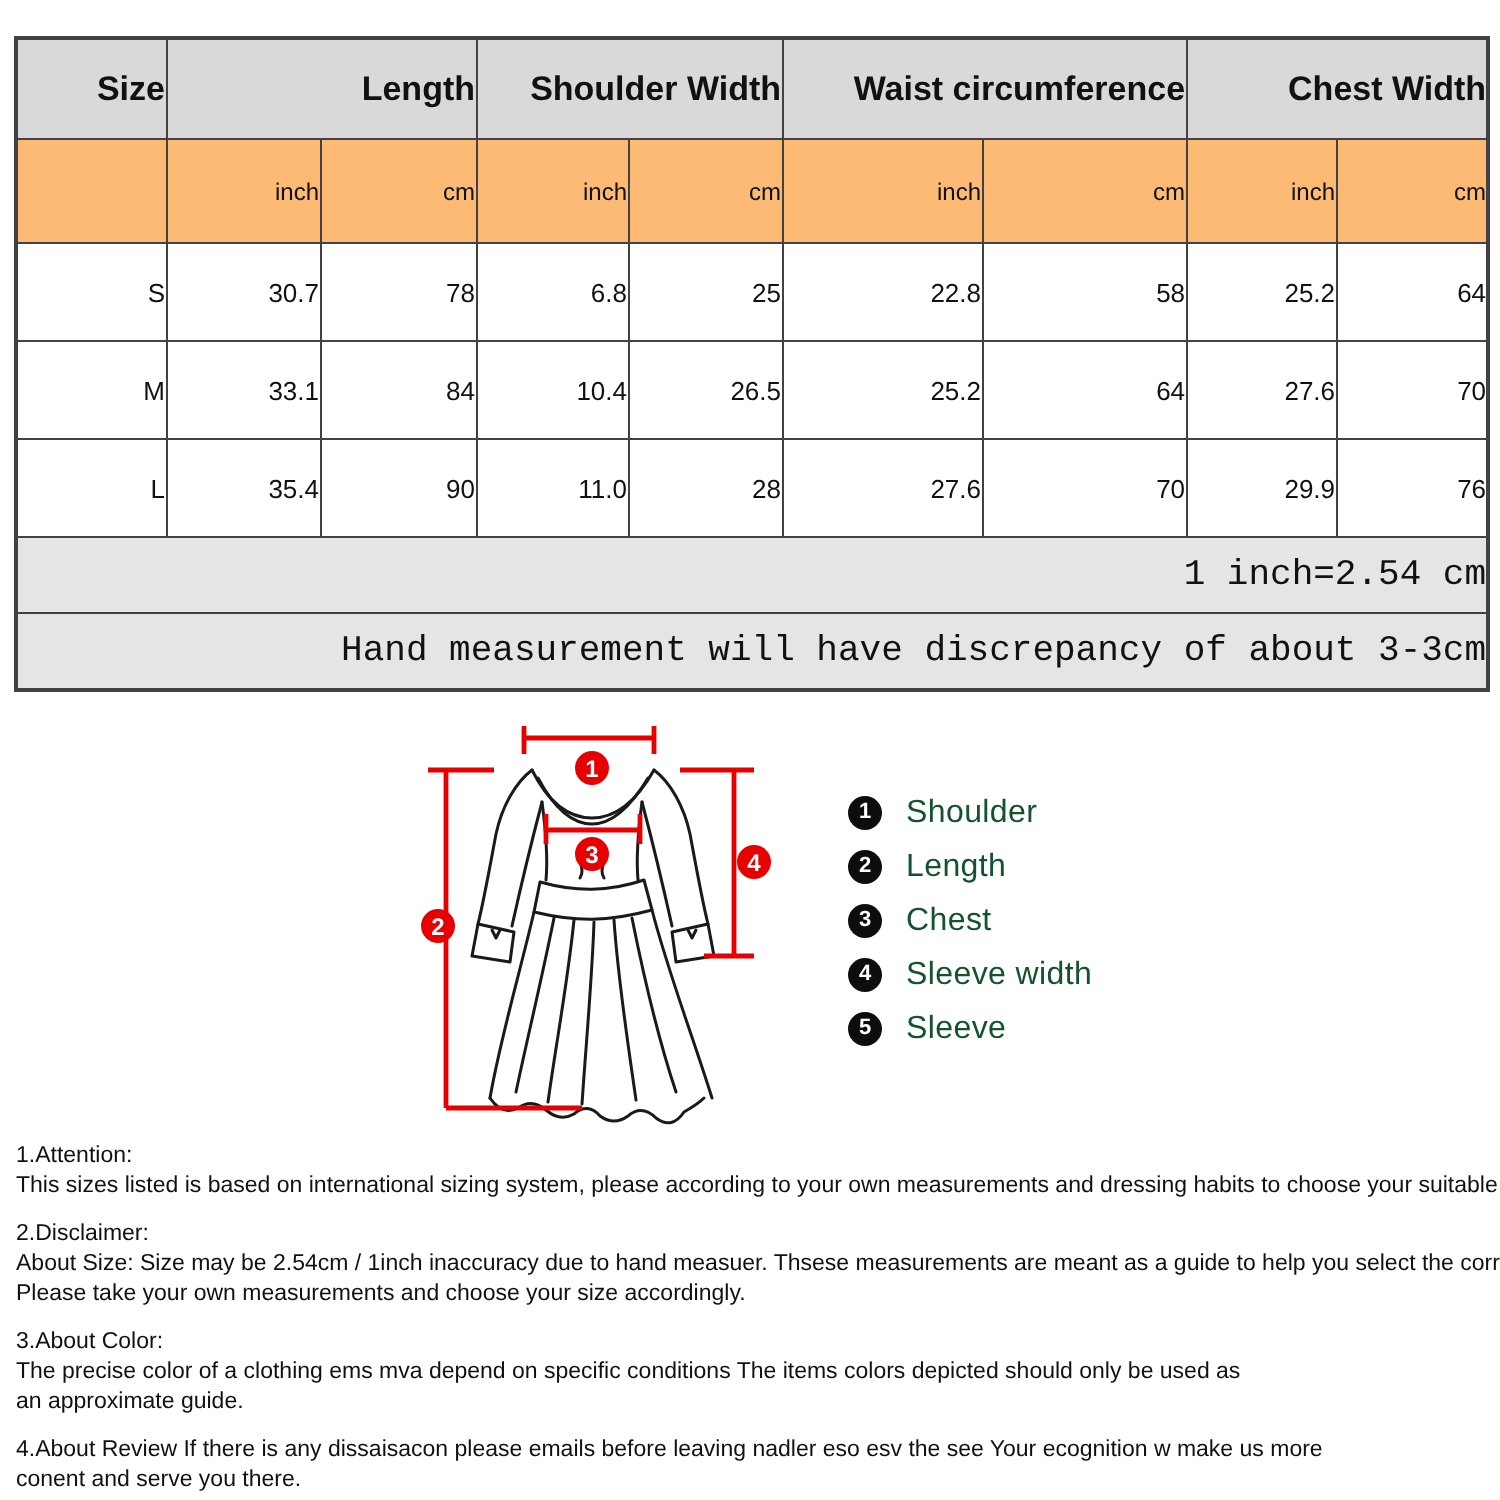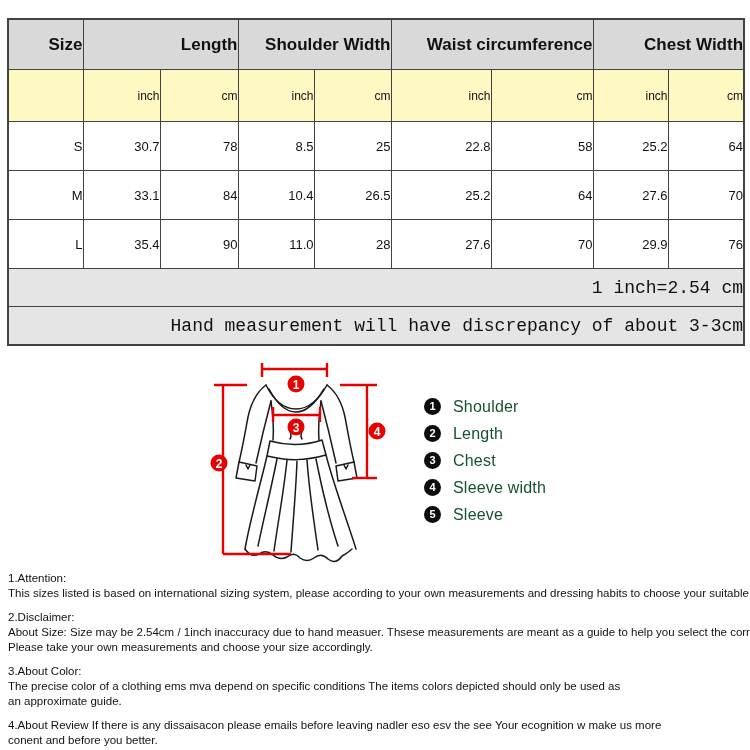--- a/index.html
+++ b/index.html
@@ -11,21 +11,21 @@
   
   table.size-table {
     position:absolute; left:7px; top:18px; width:736px;
     border-collapse:collapse; table-layout:fixed;
     border:2px solid #424242;
   }
   table.size-table th, table.size-table td {
     border:1px solid #424242; text-align:right; vertical-align:middle; padding:0;
   }
   tr.hdr th  { background:#d9d9d9; font-size:17px; font-weight:bold; height:49px; }
-  tr.units td{ background:#fef9c3; font-size:12px; font-weight:normal; height:51px;margin-left:26px; }
+  tr.units td{ background:#fdba74; font-size:12px; font-weight:normal; height:51px;margin-left:26px; }
   tr.datarow td { font-size:13px; height:48px; background:#fff; }
   tr.noterow td {
     font-family:"Liberation Mono", monospace; font-size:18px; height:37px; background:#e5e5e5;
   }
 
   
   .diagram { position:absolute; left:193px; top:358px; }
 
   
   .legend { position:absolute; left:424px; top:398px; }
@@ -75,21 +75,21 @@
       <td>cm</td>
       <td>inch</td>
       <td>cm</td>
       <td>inch</td>
       <td>cm</td>
     </tr>
     <tr class="datarow">
       <td>S</td>
       <td>30.7</td>
       <td>78</td>
-      <td>8.5</td>
+      <td>6.8</td>
       <td>25</td>
       <td>22.8</td>
       <td>58</td>
       <td>25.2</td>
       <td>64</td>
     </tr>
     <tr class="datarow">
       <td>M</td>
       <td>33.1</td>
       <td>84</td>
@@ -224,17 +224,17 @@
       <div>About Size: Size may be 2.54cm / 1inch inaccuracy due to hand measuer. Thsese measurements are meant as a guide to help you select the correct size.</div>
       <div>Please take your own measurements and choose your size accordingly.</div>
     </div>
     <div class="note">
       <div>3.About Color:</div>
       <div>The precise color of a clothing ems mva depend on specific conditions The items colors depicted should only be used as</div>
       <div>an approximate guide.</div>
     </div>
     <div class="note">
       <div>4.About Review If there is any dissaisacon please emails before leaving nadler eso esv the see Your ecognition w make us more</div>
-      <div>conent and before you better.</div>
+      <div>conent and serve you there.</div>
     </div>
   </div>
 
 </div>
 
 </body></html>

